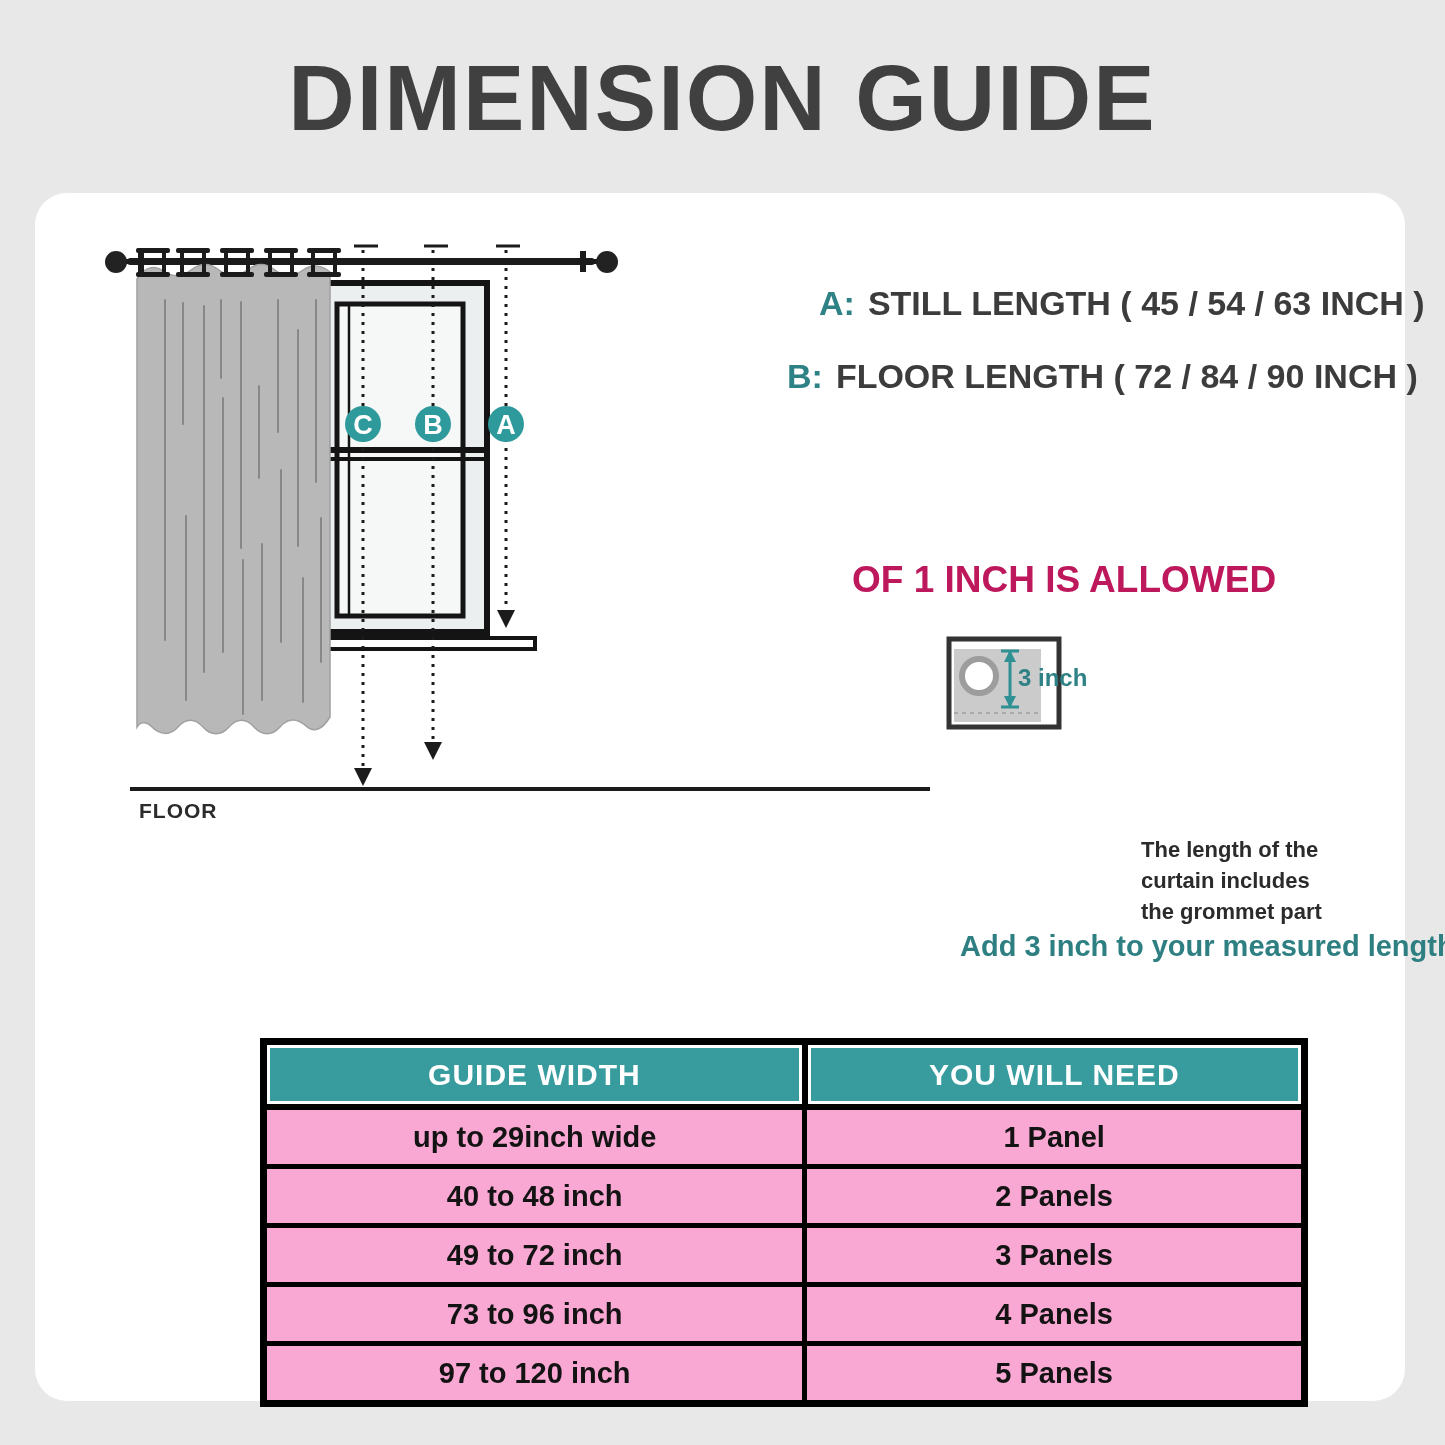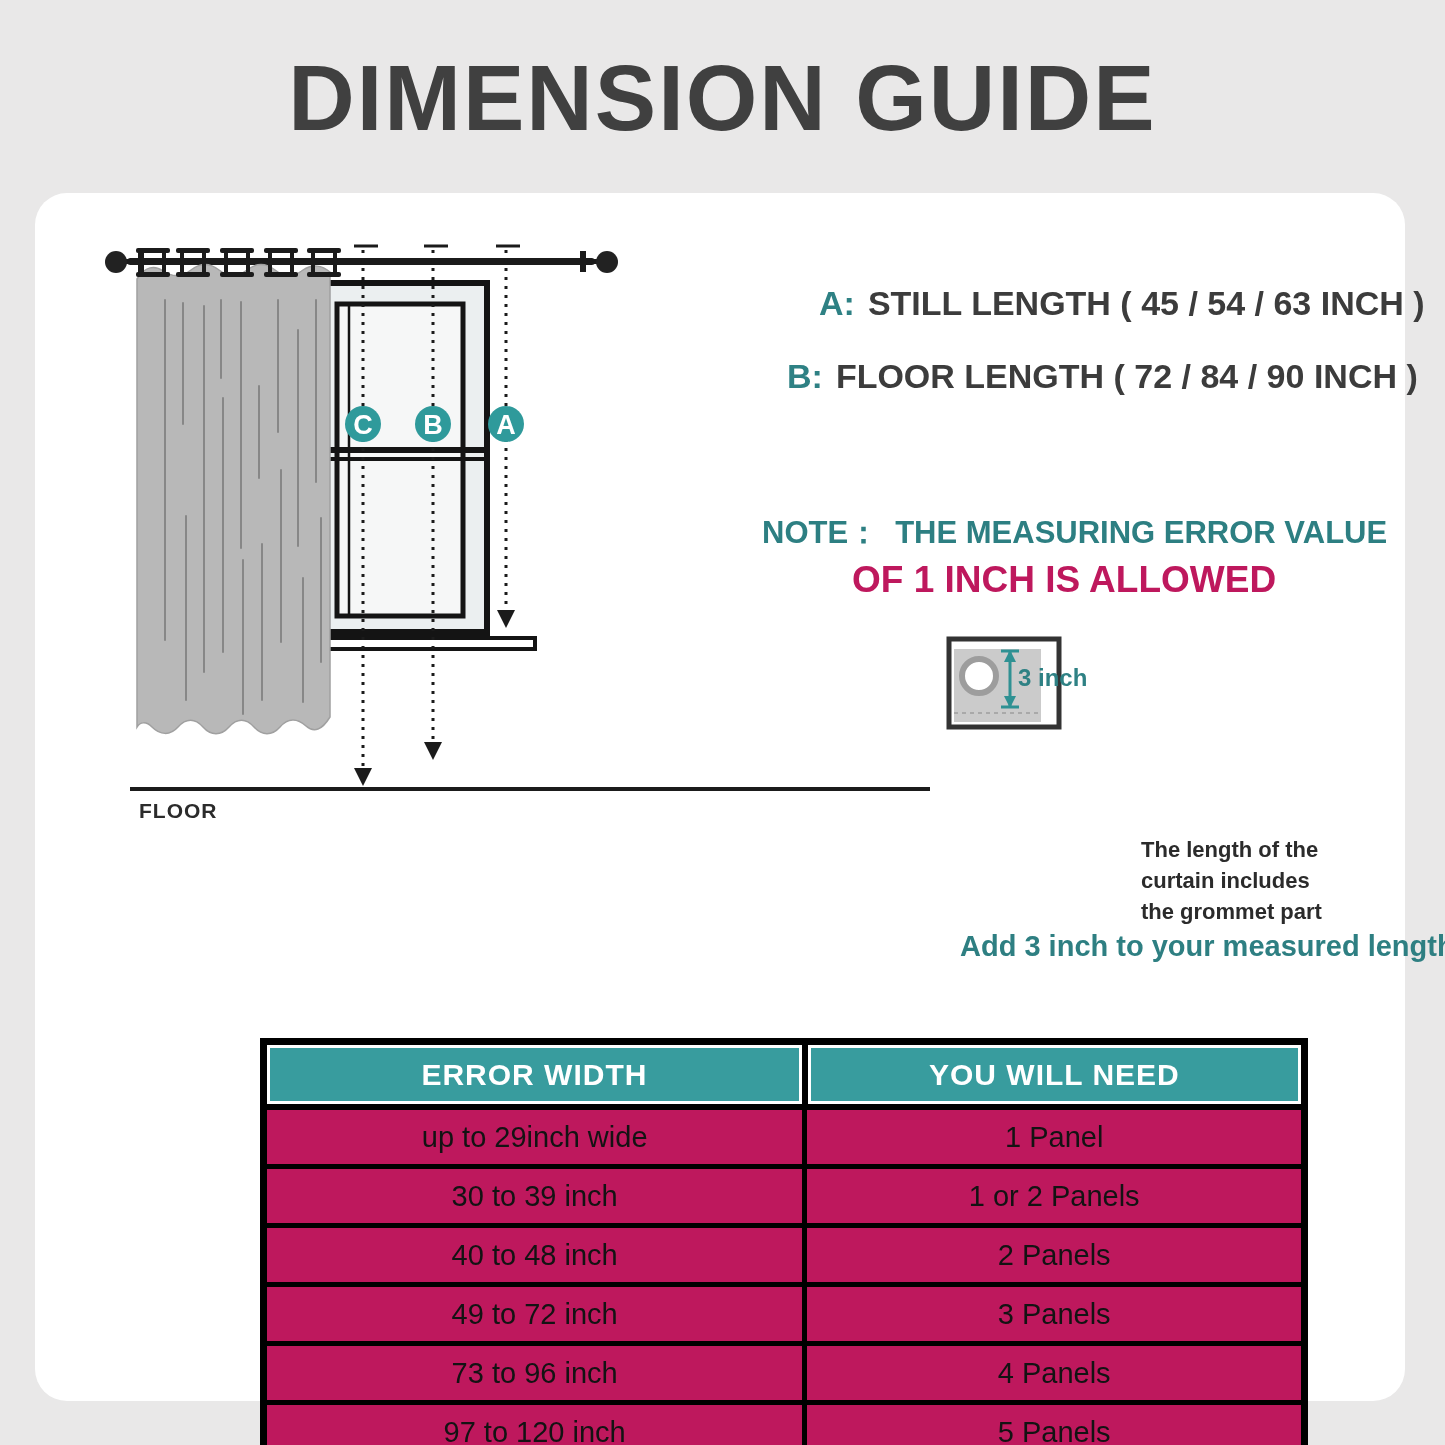--- a/index.html
+++ b/index.html
@@ -18,22 +18,22 @@
   .note-line2{position:absolute;left:817px;top:559px;font-size:37px;font-weight:700;color:#be185d;white-space:nowrap;}
   .grommet-svg{position:absolute;left:946px;top:636px;}
   .grommet-caption{position:absolute;left:1106px;top:641px;font-size:22px;line-height:31px;
                    font-weight:600;color:#2b2b2b;}
   .add-note{position:absolute;left:925px;top:737px;font-size:29px;font-weight:600;color:#2e7f82;white-space:nowrap;}
   
   .panel-table{position:absolute;left:225px;top:845px;border-collapse:collapse;width:1048px;
                table-layout:fixed;border:7px solid #000;}
   .panel-table th{background:#389c9e;color:#ffffff;font-size:30px;font-weight:700;letter-spacing:1px;
                   height:57px;border:6px solid #000;box-shadow:inset 0 0 0 3px #ffffff;text-align:center;}
-  .panel-table td{height:52px;font-size:29px;font-weight:400;color:#131313;text-align:center;
-                  border:5px solid #000;background:#be185d;}
+  .panel-table td{height:52px;font-size:29px;font-weight:700;color:#131313;text-align:center;
+                  border:5px solid #000;background:#f9a8d4;}
   .col-w{width:52%;} .col-n{width:48%;}
 </style>
 </head>
 <body>
 
 <div class="page">
 
   <div class="title">DIMENSION GUIDE</div>
 
   <div class="card">
@@ -159,23 +159,20 @@
       <text x="139" y="818" font-size="21" font-weight="700" fill="#2b2b2b" letter-spacing="1">FLOOR</text>
     </svg>
 
     <div class="spec-line" style="top:91px;margin-left:32px;">
       <span class="spec-key">A:</span><span>STILL LENGTH ( 45 / 54 / 63 INCH )</span>
     </div>
     <div class="spec-line" style="top:164px;">
       <span class="spec-key">B:</span><span>FLOOR LENGTH ( 72 / 84 / 90 INCH )</span>
     </div>
 
-    <div class="note-line1" style="top:319px;">
-      <span class="note-label">NOTE：</span><span>THE MEASURING ERROR VALUE</span>
-    </div>
     <div class="note-line2" style="top:366px;">OF 1 INCH IS ALLOWED</div>
 
     <svg class="grommet-svg" style="left:911px;top:443px;" width="160" height="100" viewBox="0 0 160 100">
       <rect x="3" y="3" width="110" height="88" fill="#ffffff" stroke="#333333" stroke-width="5"></rect>
       <rect x="8" y="13" width="87" height="73" fill="#cbcbcb"></rect>
       <circle cx="33" cy="40" r="17" fill="#ffffff" stroke="#9d9d9d" stroke-width="6"></circle>
       <g stroke="#2f9193" stroke-width="3" fill="#2f9193">
         <line x1="64" y1="16" x2="64" y2="70"></line>
         <line x1="55" y1="15" x2="73" y2="15"></line>
         <line x1="55" y1="71" x2="73" y2="71"></line>
@@ -194,34 +191,30 @@
 
     <div class="add-note">Add 3 inch to your measured length</div>
 
     <table class="panel-table">
       <colgroup>
           <col class="col-w">
           <col class="col-n">
         </colgroup>
       <thead>
         <tr>
-          <th>ERROR WIDTH</th>
+          <th>GUIDE WIDTH</th>
           <th>YOU WILL NEED</th>
         </tr>
       </thead>
       <tbody>
         <tr>
           <td>up to 29inch wide</td>
           <td>1 Panel</td>
         </tr>
         <tr>
-          <td>30 to 39 inch</td>
-          <td>1 or 2 Panels</td>
-        </tr>
-        <tr>
           <td>40 to 48 inch</td>
           <td>2 Panels</td>
         </tr>
         <tr>
           <td>49 to 72 inch</td>
           <td>3 Panels</td>
         </tr>
         <tr>
           <td>73 to 96 inch</td>
           <td>4 Panels</td>

